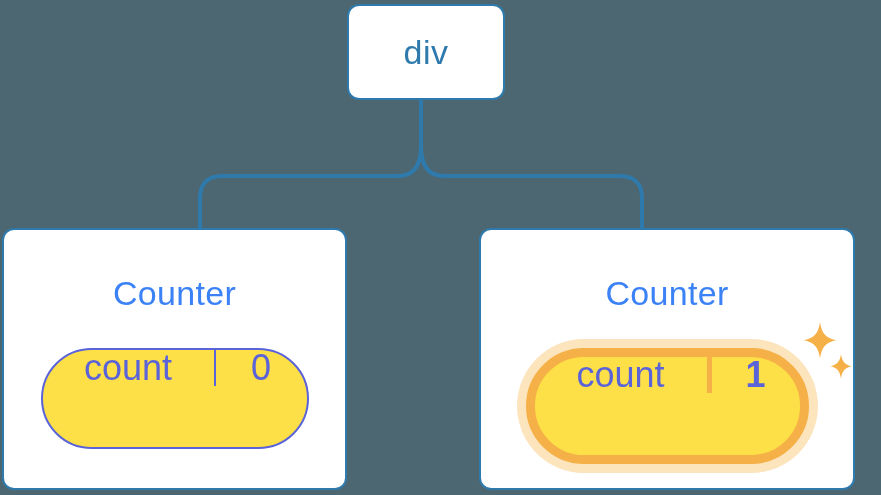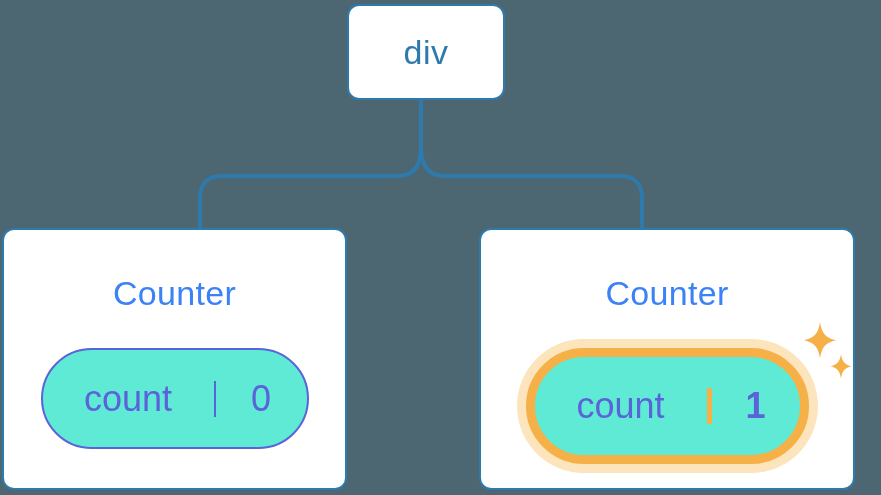--- a/index.html
+++ b/index.html
@@ -88,24 +88,24 @@
     position: absolute;
     top: 118px;
     left: 0;
     right: 0;
     display: flex;
     justify-content: center;
   }
   .pill {
     position: relative;
     display: flex;
-    align-items: center;
+    align-items: flex-start;
     box-sizing: border-box;
     border-radius: 999px;
-    background: #5eead4;
+    background: #fde047;
   }
   .pill.plain {
     width: 268px;
     height: 101px;
     border: 2px solid #5b63d8;
   }
   .pill.highlight {
     width: 283px;
     height: 116px;
     border: 9px solid #f5b147;

